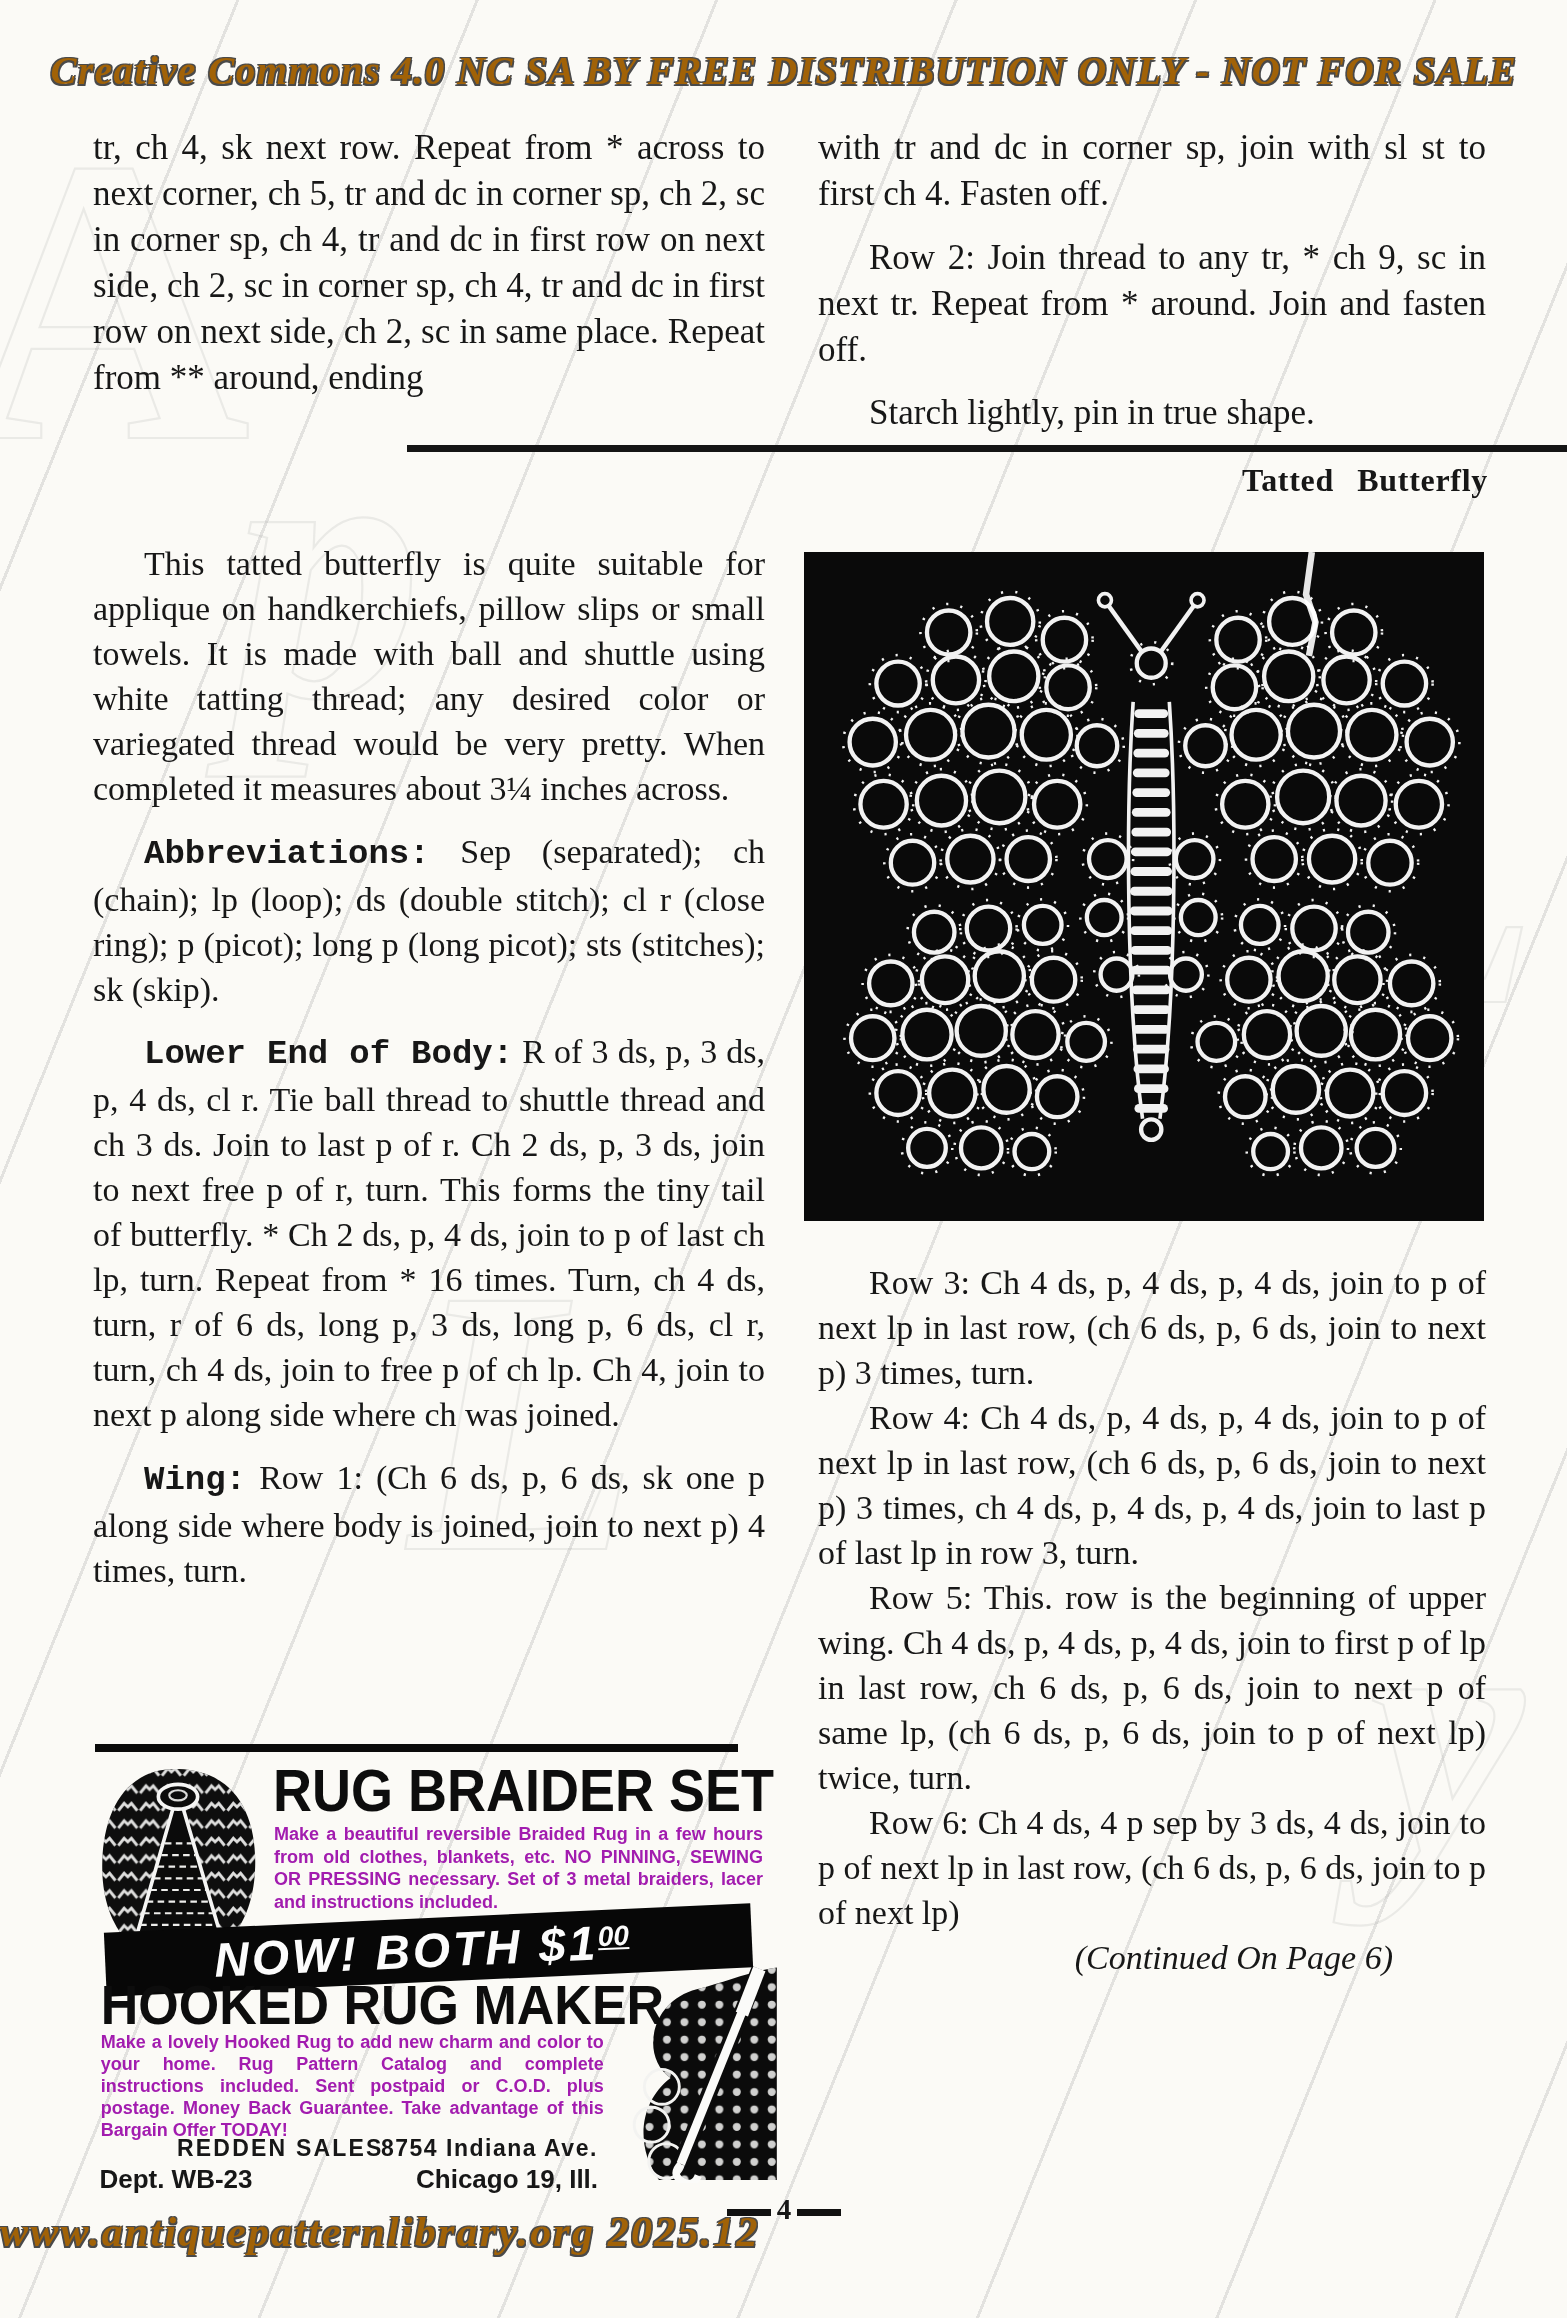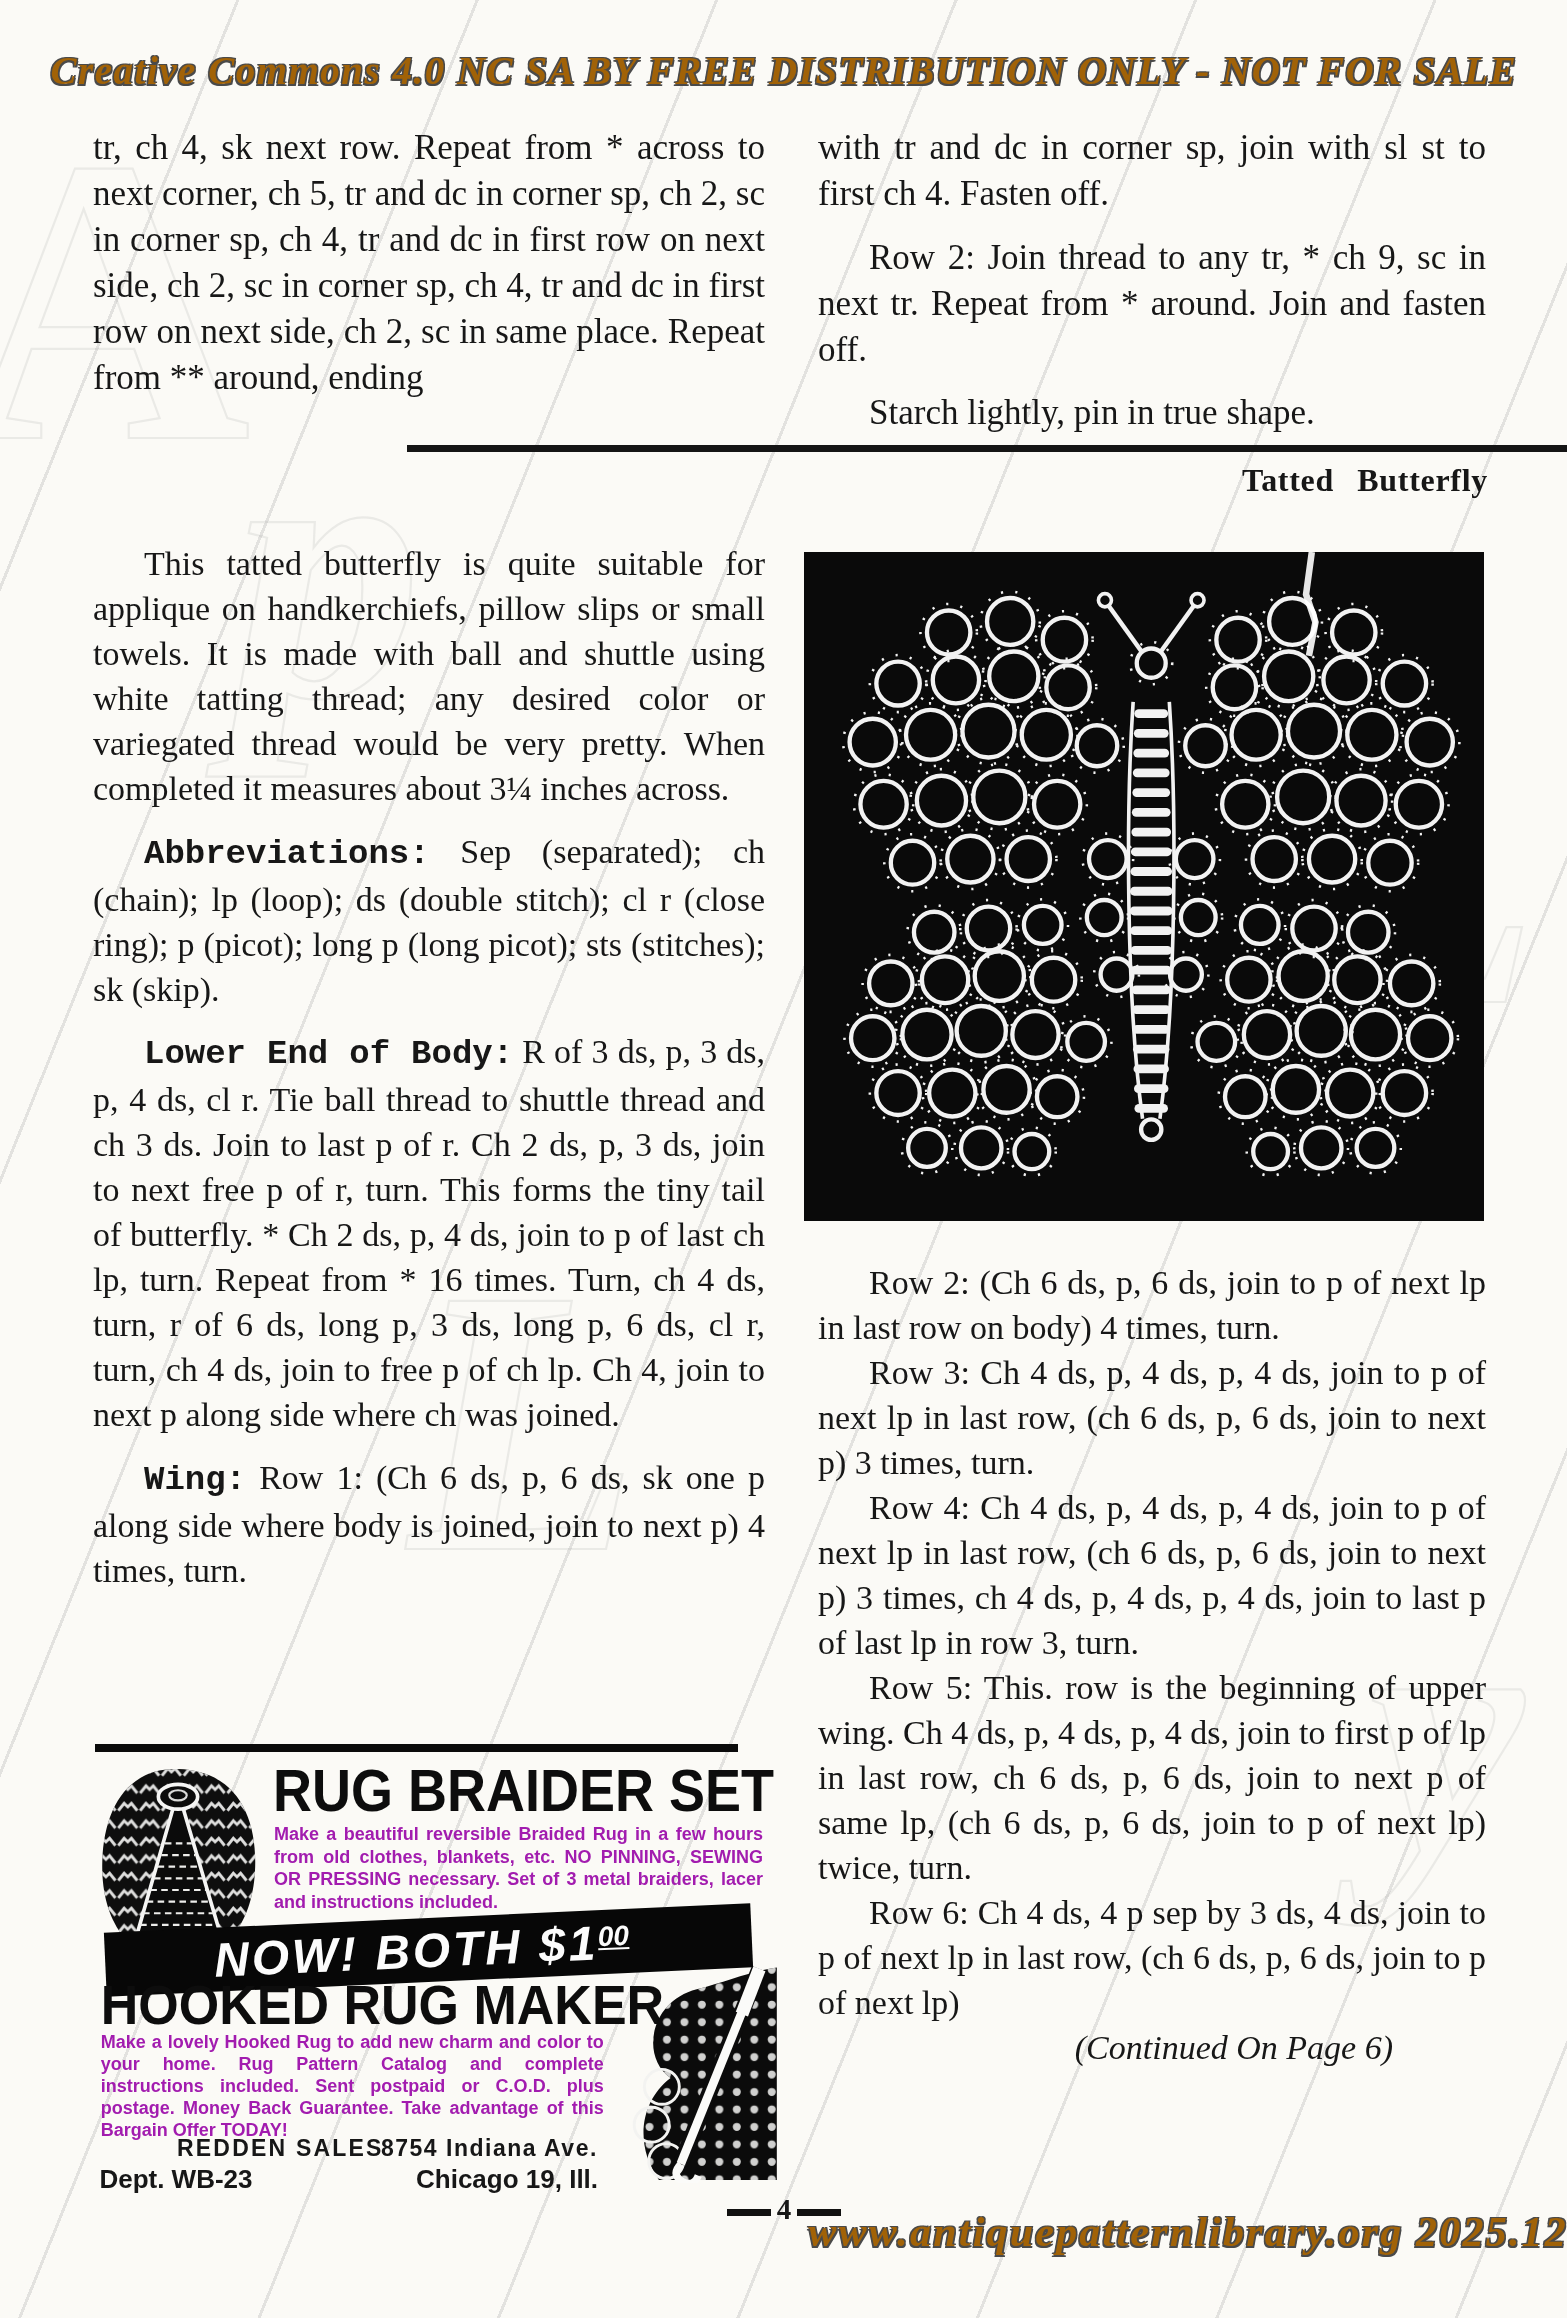--- a/index.html
+++ b/index.html
@@ -42,21 +42,21 @@
   .ad-body2{position:absolute;left:5.8px;top:287px;width:503px;font-size:18px;line-height:22px;
          font-weight:bold;text-align:justify;color:#a21caf;}
   .ad-illo2{position:absolute;left:513px;top:219px;width:171px;height:220px;}
   .ad-company{position:absolute;left:82px;top:391px;font-size:23px;font-weight:bold;letter-spacing:2.2px;}
   .ad-address{position:absolute;left:286px;top:391px;font-size:23px;font-weight:bold;letter-spacing:1.5px;}
   .ad-dept{position:absolute;left:4.4px;top:420px;font-size:26px;font-weight:bold;}
   .ad-city{position:absolute;left:321px;top:420px;font-size:26px;font-weight:bold;}
   
   .page-num{position:absolute;top:2193px;left:0;right:0;text-align:center;font-size:29px;font-weight:bold;}
   .page-num .dash{display:inline-block;width:44px;height:6.6px;background:#111;vertical-align:middle;margin:0 5.8px;}
-  .site-line{position:absolute;top:2208px;left:0;right:0;text-align:right;
+  .site-line{position:absolute;top:2208px;left:0;right:0;text-align:left;
         font-style:italic;font-size:42px;letter-spacing:2.2px;font-weight:bold;}
 </style>
 </head>
 <body>
 
 <div class="page">
 
   <div class="wm-lines"></div>
   <span class="wm-letter" style="left:-44px;top:66px;font-size:408px;">A</span>
   <span class="wm-letter" style="left:233px;top:350px;font-size:379px;font-style:italic;">p</span>
@@ -281,21 +281,20 @@
         <circle cx="480" cy="152" r="29" fill="none" stroke="#f2f2f2" stroke-width="3.5" stroke-dasharray="3 17"></circle>
         <path d="M468,138 L420,72" stroke="#f2f2f2" stroke-width="6"></path>
         <circle cx="416" cy="66" r="9" fill="none" stroke="#f2f2f2" stroke-width="5"></circle>
         <path d="M492,138 L540,72" stroke="#f2f2f2" stroke-width="6"></path>
         <circle cx="544" cy="66" r="9" fill="none" stroke="#f2f2f2" stroke-width="5"></circle>
         <path d="M702,0 L694,58 L707,96 L698,142" stroke="#ffffff" stroke-width="9" fill="none" opacity="0.9"></path>
       </svg>
   </div>
 
   <div class="col" style="left:818px;top:1260px;width:668px;">
-    <p class="ind">Row 2:  (Ch 6 ds, p, 6 ds, join to p of next lp in last row on body) 4 times, turn.</p>
     <p class="ind">Row 3:  Ch 4 ds, p, 4 ds, p, 4 ds, join to p of next lp in last row, (ch 6 ds, p, 6 ds, join to next p) 3 times, turn.</p>
     <p class="ind">Row 4:  Ch 4 ds, p, 4 ds, p, 4 ds, join to p of next lp in last row, (ch 6 ds, p, 6 ds, join to next p) 3 times, ch 4 ds, p, 4 ds, p, 4 ds, join to last p of last lp in row 3, turn.</p>
     <p class="ind">Row 5:  This. row is the beginning of upper wing.  Ch 4 ds, p, 4 ds, p, 4 ds, join to first p of lp in last row, ch 6 ds, p, 6 ds, join to next p of same lp, (ch 6 ds, p, 6 ds, join to p of next lp) twice, turn.</p>
     <p class="ind">Row 6:  Ch 4 ds, 4 p sep by 3 ds, 4 ds, join to p of next lp in last row, (ch 6 ds, p, 6 ds, join to p of next lp)</p>
     <p class="continued">(Continued On Page 6)</p>
   </div>
 
   <div class="ad">
     <div class="ad-toprule"></div>
 

